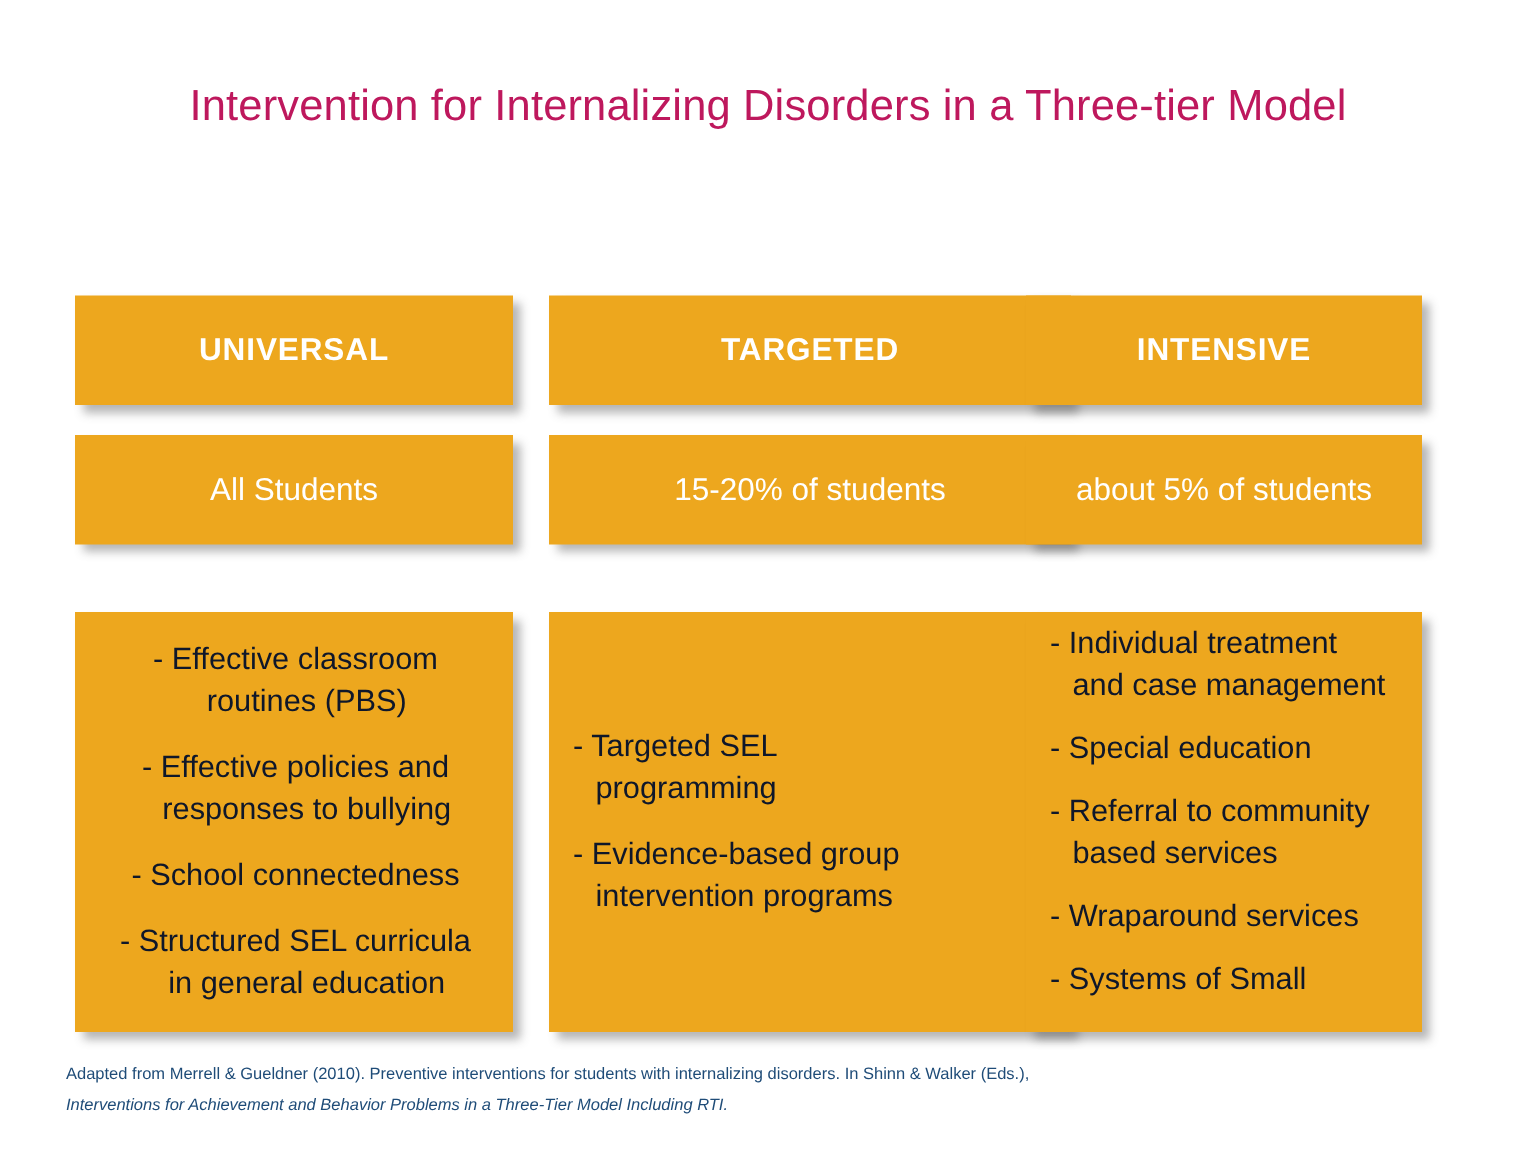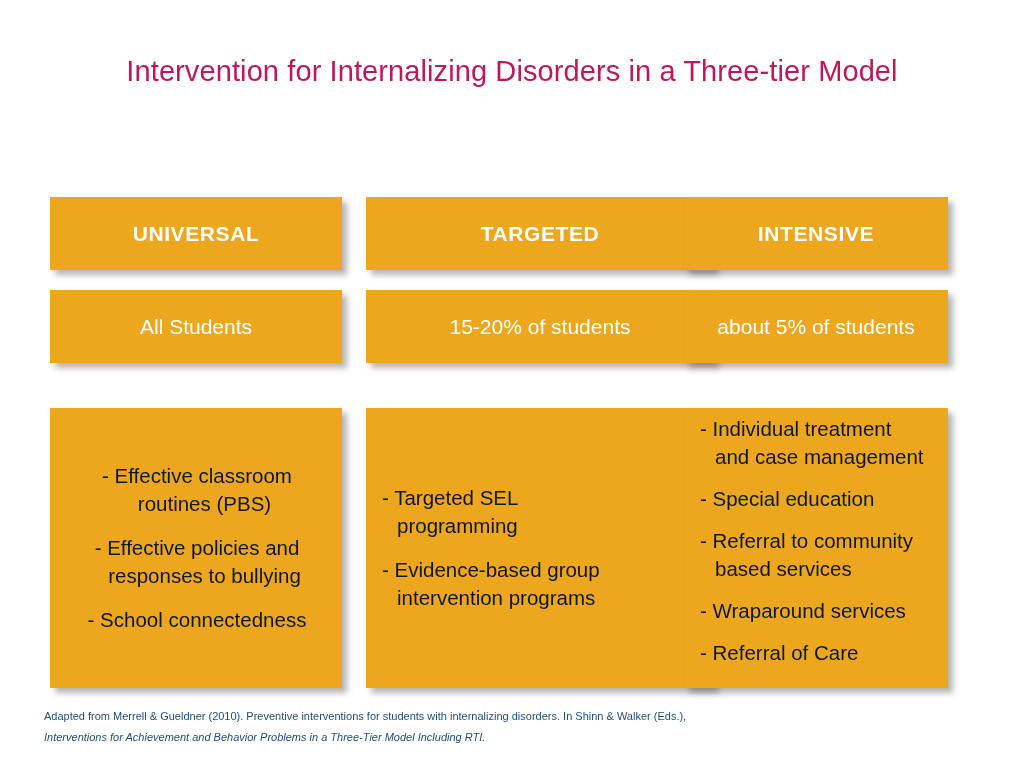--- a/index.html
+++ b/index.html
@@ -124,20 +124,22 @@
     <span class="tier-pct">All Students</span>
   </div>
 
   <div class="card row3 col1">
     <div class="bullets v-center">
       <span class="bullet">- Effective classroom
 routines (PBS)</span>
       <span class="bullet">- Effective policies and
 responses to bullying</span>
       <span class="bullet">- School connectedness</span>
+      <span class="bullet">- Structured SEL curricula
+in general education</span>
     </div>
   </div>
 
   <div class="card card-center row1 col2">
     <span class="tier-label">TARGETED</span>
   </div>
 
   <div class="card card-center row2 col2">
     <span class="tier-pct">15-20% of students</span>
   </div>
@@ -160,21 +162,21 @@
   </div>
 
   <div class="card row3 col3">
     <div class="bullets v-center tight">
       <span class="bullet">- Individual treatment
 and case management</span>
       <span class="bullet">- Special education</span>
       <span class="bullet">- Referral to community
 based services</span>
       <span class="bullet">- Wraparound services</span>
-      <span class="bullet">- Referral of Care</span>
+      <span class="bullet">- Systems of Small</span>
     </div>
   </div>
 
   <div class="footer">
     <div class="line1">Adapted from Merrell &amp; Gueldner (2010). Preventive interventions for students with internalizing disorders. In Shinn &amp; Walker (Eds.),</div>
     <div class="line2">Interventions for Achievement and Behavior Problems in a Three-Tier Model Including RTI.</div>
   </div>
 
 </div>
 

